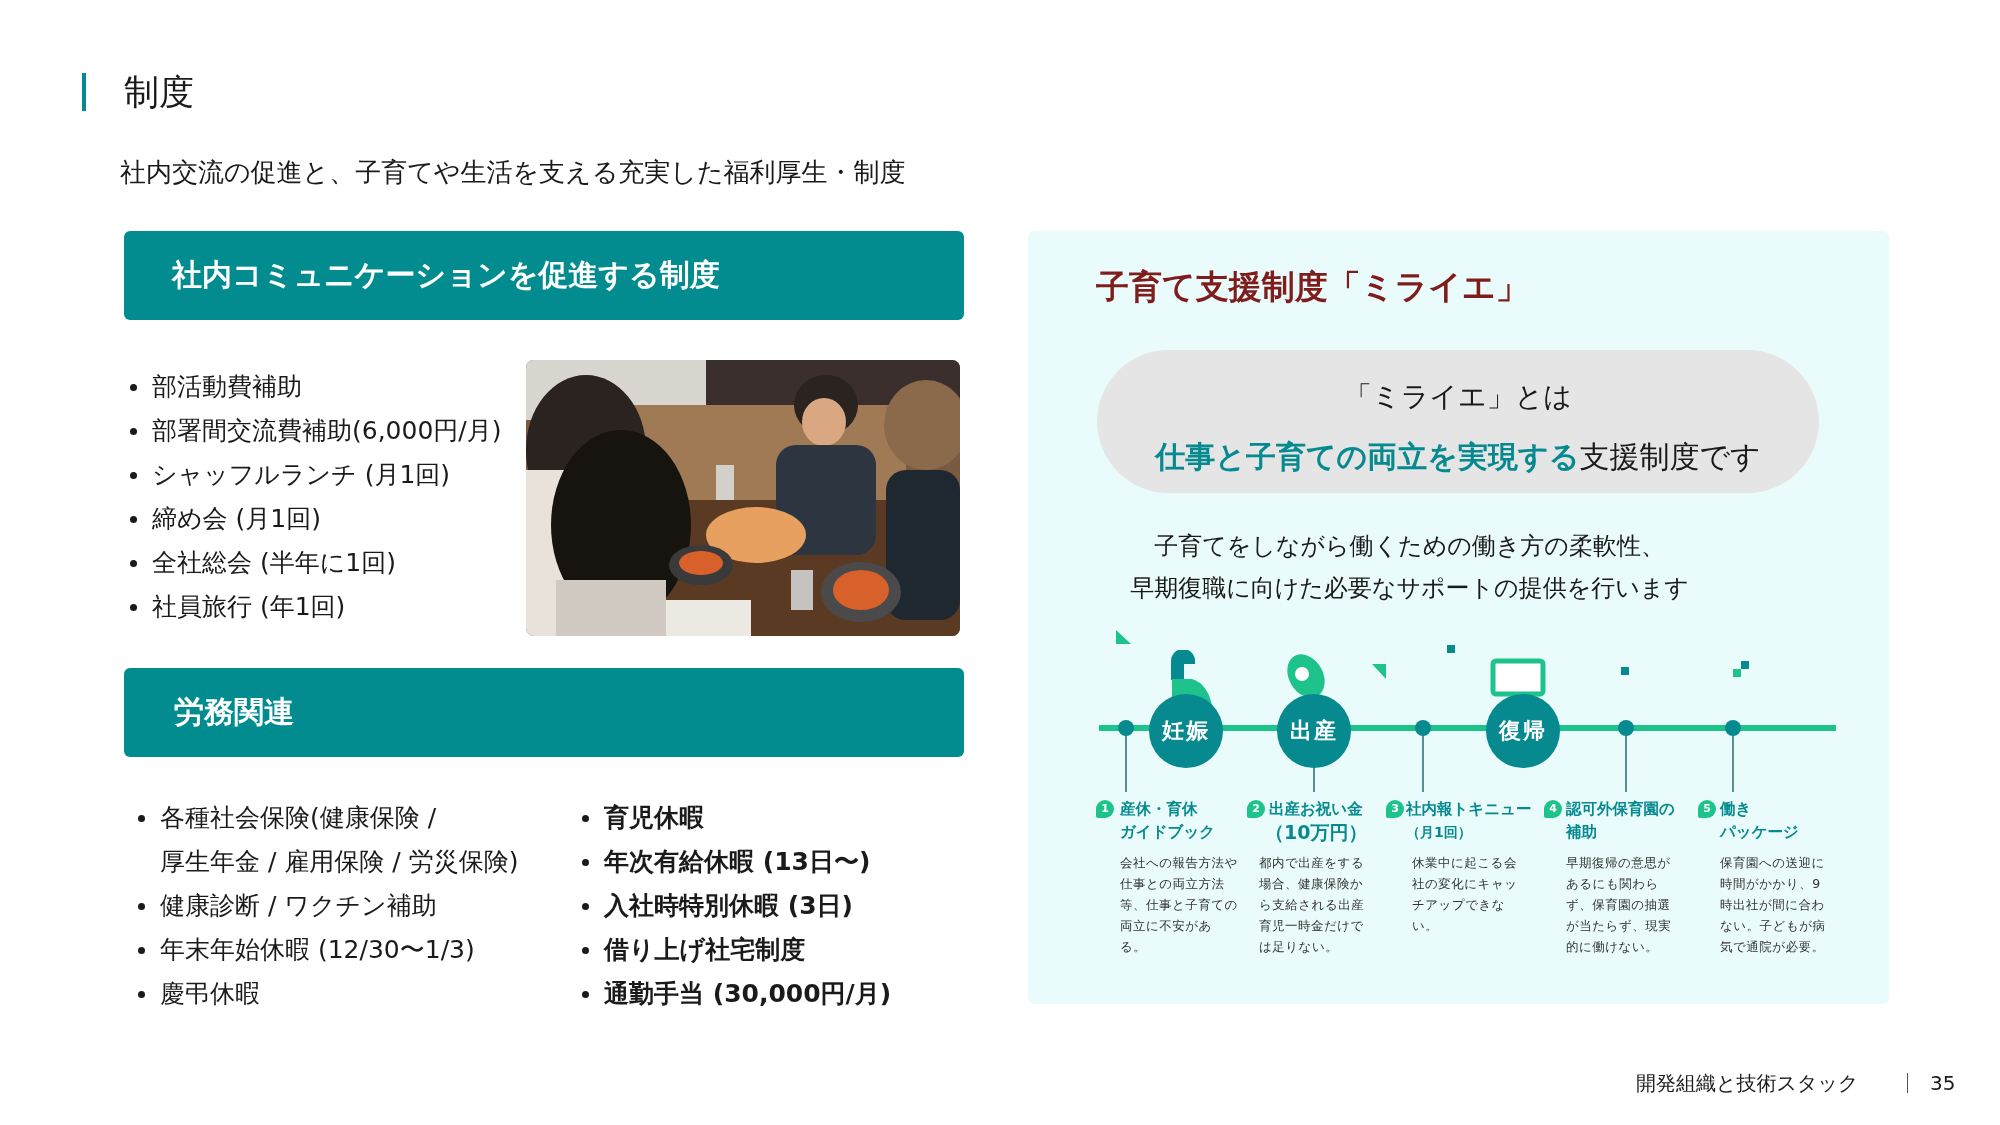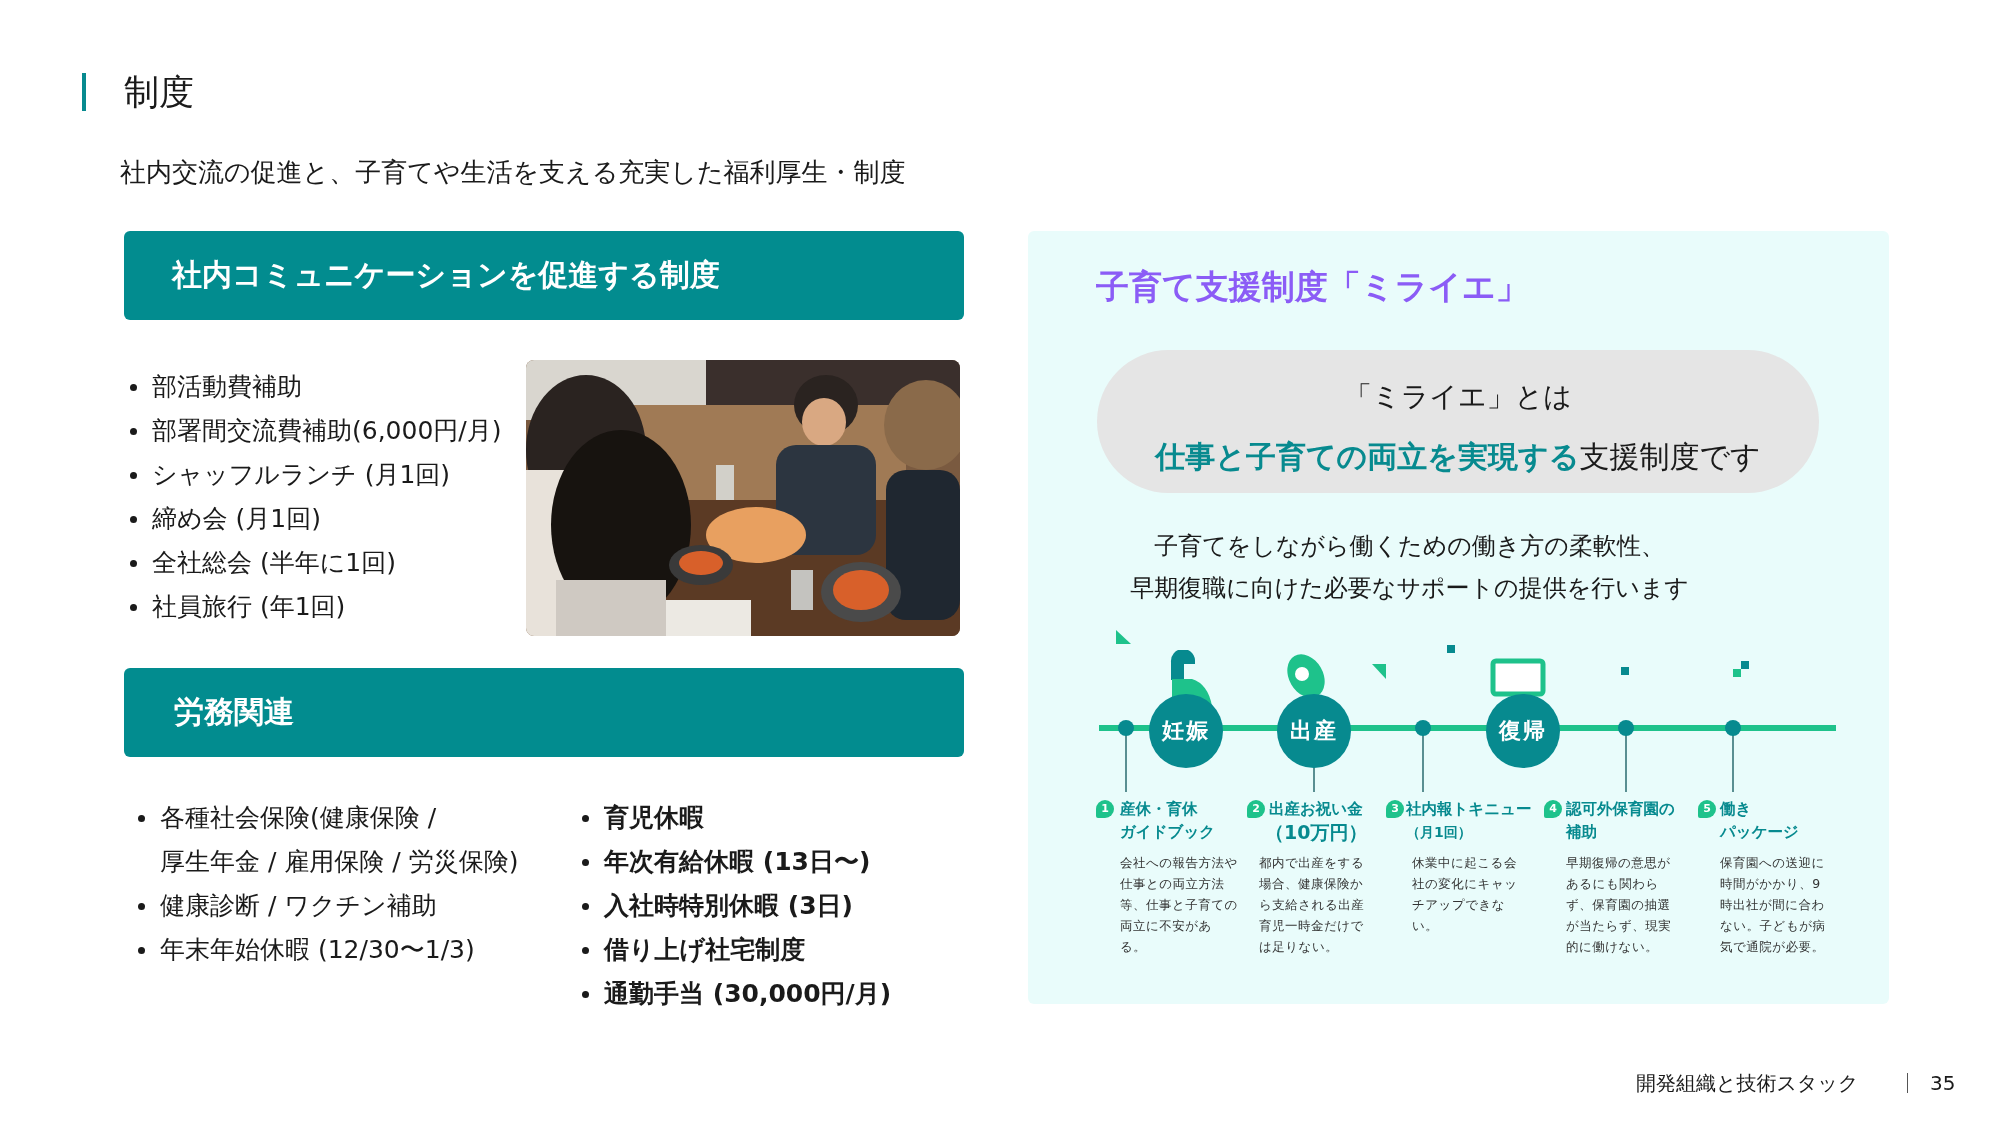--- a/index.html
+++ b/index.html
@@ -24,21 +24,21 @@
   ul.bullets li { position:relative; padding-left:26px; font-size:25px; line-height:44px; white-space:nowrap; color:#1a1a1a; }
   ul.bullets li::before { content:""; position:absolute; left:4px; top:19px; width:7px; height:7px; border-radius:50%; background:#1a1a1a; }
   ul.bullets li.cont::before { display:none; }
   .list1 { left:126px; top:365px; }
   .list2a { left:134px; top:796px; }
   .list2b { left:578px; top:796px;font-weight:bold; }
 
   .photo { left:526px; top:360px; width:434px; height:276px; border-radius:8px; overflow:hidden; }
 
   .panel { left:1028px; top:231px; width:861px; height:773px; background:#e9fcfb; border-radius:6px; }
-  .panel-title { left:1096px; top:262px; font-size:33px; font-weight:bold; color:#8b5cf6; line-height:50px; }
+  .panel-title { left:1096px; top:262px; font-size:33px; font-weight:bold; color:#7f1d1d; line-height:50px; }
   .pill { left:1097px; top:350px; width:722px; height:143px; background:#e5e5e5; border-radius:72px; text-align:center; }
   .pill-l1 { position:absolute; left:0; right:0; top:26px; font-size:28px; line-height:42px; color:#1a1a1a; }
   .pill-l2 { position:absolute; left:0; right:0; top:85px; font-size:30px; line-height:44px; color:#1a1a1a; }
   .pill-l2 .hl { color:#078a8f; font-weight:bold; }
   .desc { left:1028px; width:763px; text-align:center; font-size:24px; line-height:42px; color:#1a1a1a; }
   .desc1 { top:525px; }
   .desc2 { top:567px; }
 
   .tl-line { left:1099px; top:725px; width:737px; height:6px; background:#1ec28b; }
   .tl-circle { width:74px; height:74px; border-radius:50%; background:#078a8f; color:#fff; font-weight:bold; font-size:22px; text-align:center; line-height:74px; letter-spacing:2px; }
@@ -96,20 +96,21 @@
     <rect x="190" y="105" width="18" height="35" fill="#dfe6e6" opacity="0.8"></rect>
   </svg>
 </div>
 
 <div class="abs section-header sh2">労務関連</div>
 <ul class="abs bullets list2a">
   <li>各種社会保険(健康保険 /</li>
   <li class="cont">厚生年金 / 雇用保険 / 労災保険)</li>
   <li>健康診断 / ワクチン補助</li>
   <li>年末年始休暇 (12/30〜1/3)</li>
+  <li>慶弔休暇</li>
 </ul>
 <ul class="abs bullets list2b">
   <li>育児休暇</li>
   <li>年次有給休暇 (13日〜)</li>
   <li>入社時特別休暇 (3日)</li>
   <li>借り上げ社宅制度</li>
   <li>通勤手当 (30,000円/月)</li>
 </ul>
 
 <div class="abs panel"></div>

